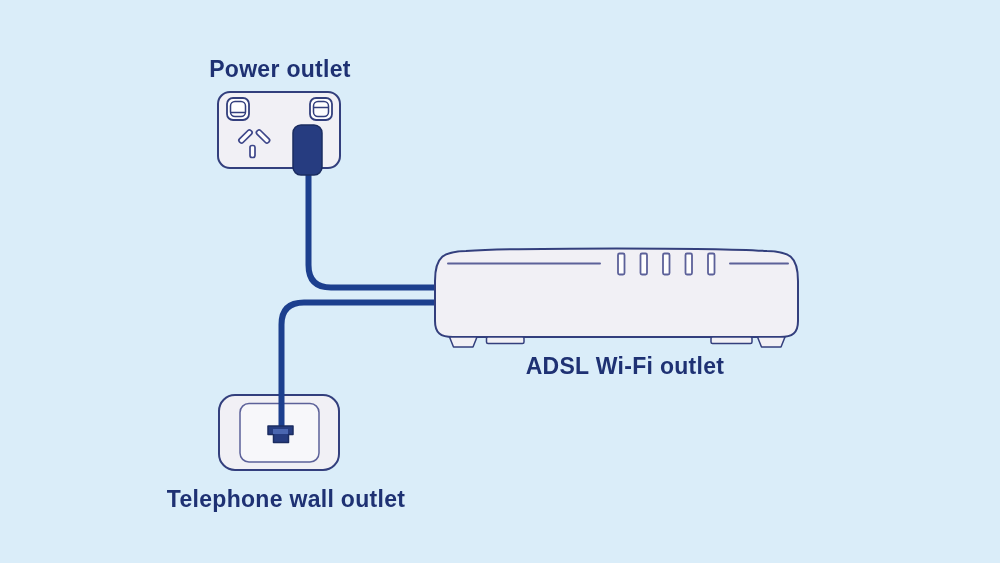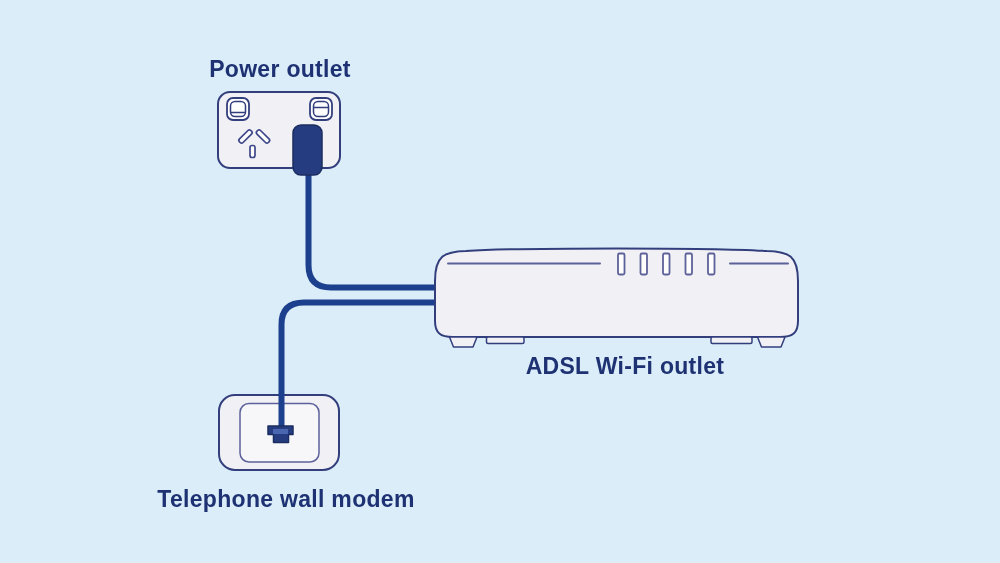--- a/index.html
+++ b/index.html
@@ -102,14 +102,14 @@
         <path class="foot" d="M449.5 337 L477 337 L473 347 L453.5 347 Z"></path>
         <rect class="foot" x="486.5" y="337" width="37.5" height="6.5" rx="1.5"></rect>
         <rect class="foot" x="711" y="337" width="41" height="6.5" rx="1.5"></rect>
         <path class="foot" d="M757.5 337 L785 337 L781 347 L761.5 347 Z"></path>
       </g>
     </g>
   </svg>
 
   <div class="label label-power">Power outlet</div>
   <div class="label label-modem">ADSL Wi-Fi outlet</div>
-  <div class="label label-socket">Telephone wall modem</div>
+  <div class="label label-socket">Telephone wall outlet</div>
 </div>
 
 </body></html>

